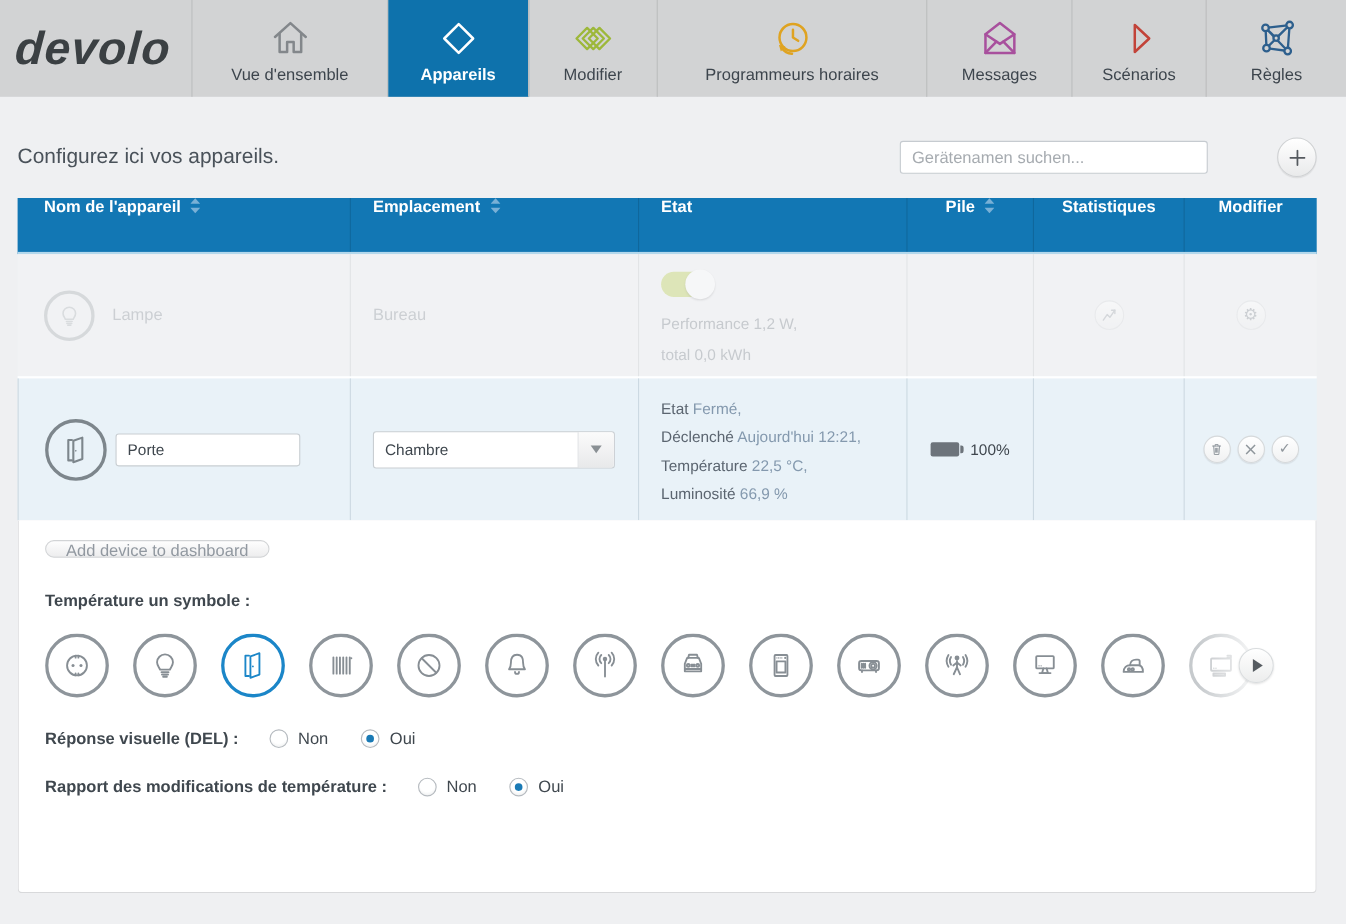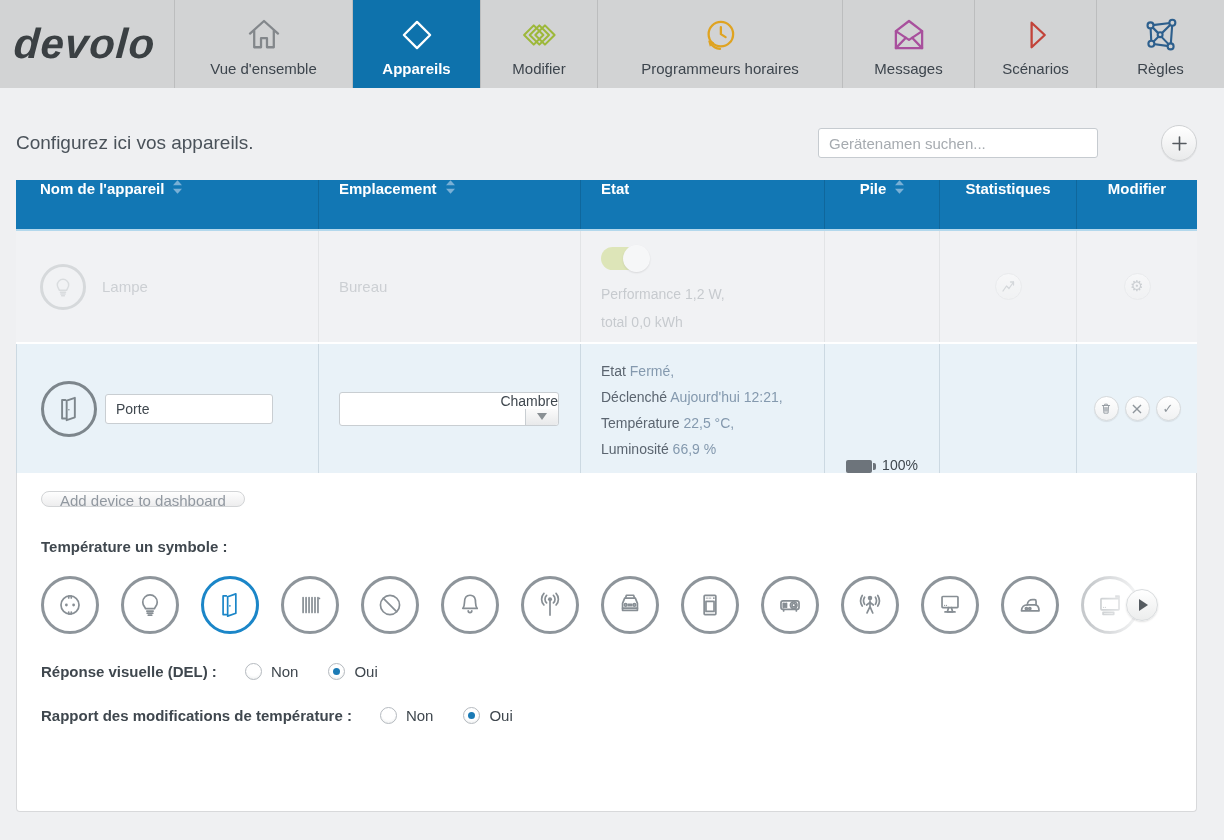--- a/index.html
+++ b/index.html
@@ -50,30 +50,30 @@
 
   .etat1 { padding:16px 0 0 20px; }
   .toggle { width:46px; height:23px; border-radius:12px; background:#c3d566; position:relative; margin-bottom:10px; }
   .toggle .knob { position:absolute; right:-3px; top:-2px; width:27px; height:27px; border-radius:50%; background:#fff; box-shadow:0 1px 2px rgba(0,0,0,.25); }
   .stline { font-size:14px; color:#8d949b; line-height:28px; }
 
   .cbtn { width:27px; height:27px; border-radius:50%; border:1px solid #dddfe1; background:linear-gradient(#ffffff,#f0f1f2); display:flex; align-items:center; justify-content:center; cursor:pointer; }
   .centercell { display:flex; align-items:center; justify-content:center; height:100%; }
 
   .name-input { width:168px; height:30px; margin-left:8px; border:1px solid #c9ced2; border-radius:3px; background:#fff; padding:0 10px; font-size:14px; color:#3f474e; font-family:inherit; }
-  .select { width:220px; height:34px; background:#fff; border:1px solid #c9ced2; border-radius:3px; display:flex; align-items:flex-end; cursor:pointer;flex-direction:column; }
+  .select { width:220px; height:34px; background:#fff; border:1px solid #c9ced2; border-radius:3px; display:flex; align-items:center; cursor:pointer; }
   .select .sel-label { flex:1; padding-left:10px; font-size:14px; color:#3f474e; }
   .select .sel-arrow { width:33px; height:100%; border-left:1px solid #c9ced2; background:linear-gradient(#fbfbfb,#e8e9ea); display:flex; align-items:center; justify-content:center; border-radius:0 3px 3px 0; }
   .tri-down { width:0; height:0; border-left:5px solid transparent; border-right:5px solid transparent; border-top:7px solid #8a9094; }
 
   .etat2 { padding:14px 0 0 20px; }
   .etat2 .line { font-size:14px; line-height:26px; color:#5b6570; }
   .etat2 .val { color:#8499ae; }
 
-  .pilecell { display:flex; align-items:flex-end; justify-content:center; gap:10px; height:100%; }
+  .pilecell { display:flex; align-items:center; justify-content:center; gap:10px; height:100%; }
   .battery { width:26px; height:13px; background:#6d747b; border-radius:2px; position:relative; }
   .battery::after { content:''; position:absolute; right:-4px; top:3px; width:3px; height:7px; background:#6d747b; border-radius:0 2px 2px 0; }
   .batt-txt { font-size:14px; color:#3f474e; }
 
   .editcell { display:flex; align-items:center; justify-content:center; gap:6px; height:100%; }
   .ebtn { width:25px; height:25px; border-radius:50%; border:1px solid #d6d9db; background:linear-gradient(#ffffff,#f0f1f2); box-shadow:0 1px 1px rgba(0,0,0,.08); display:flex; align-items:center; justify-content:center; cursor:pointer; color:#8f969c; }
   .xmark { font-size:16px; line-height:1; color:#8f969c; font-family:"DejaVu Sans",sans-serif; }
   .chk { font-size:13px; line-height:1; color:#8f969c; font-family:"DejaVu Sans",sans-serif; }
   .gearg { font-size:15px; line-height:1; color:#9aa1a7; font-family:"DejaVu Sans",sans-serif; }
 

